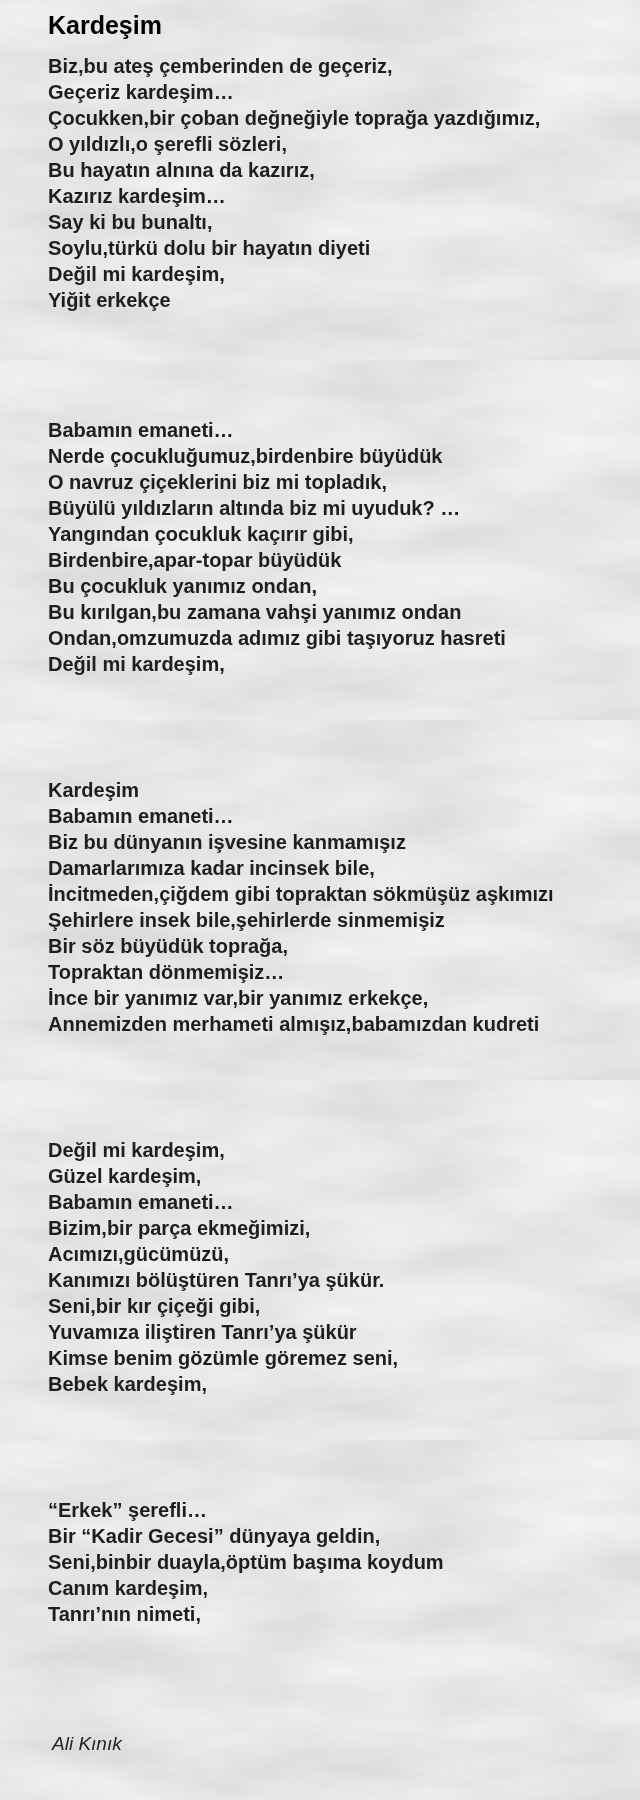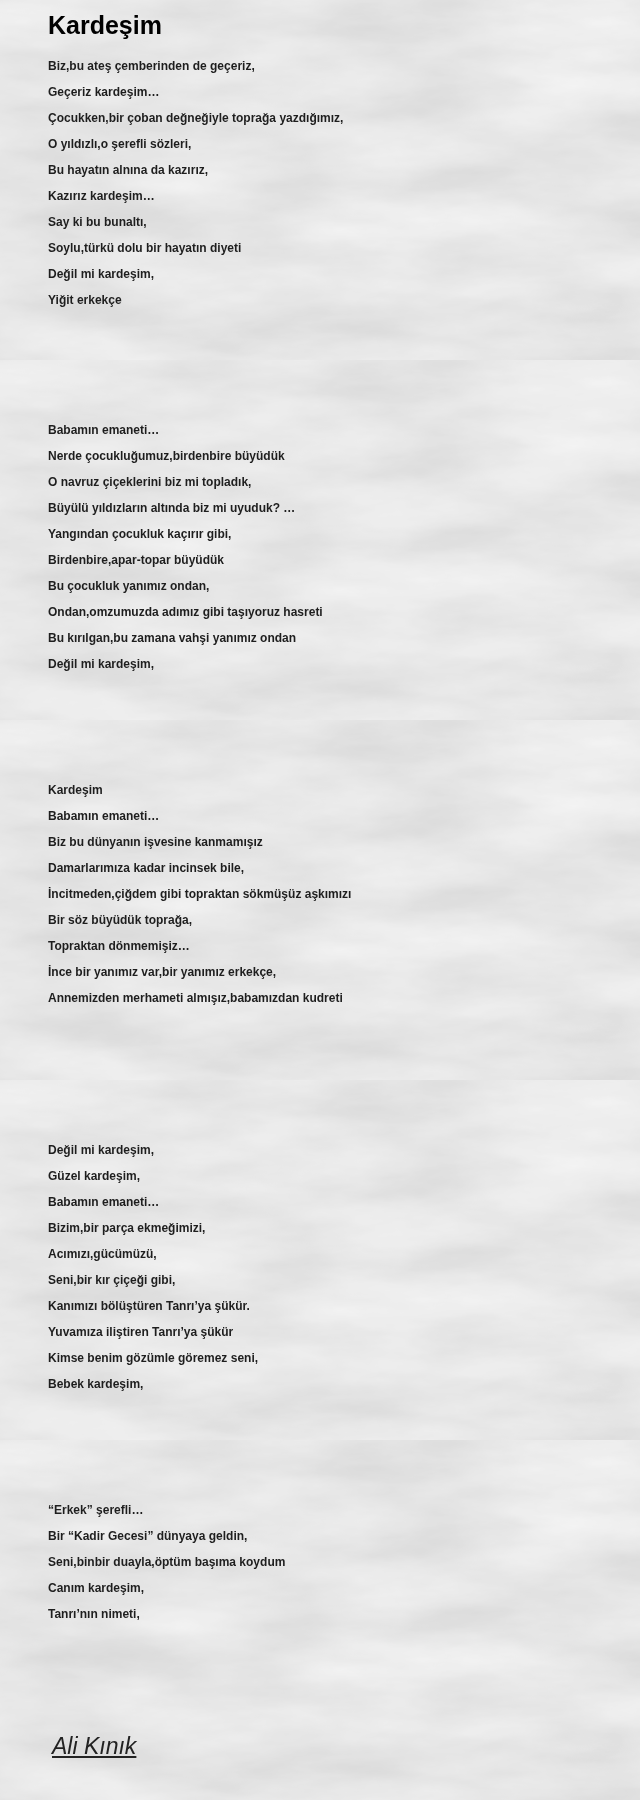--- a/index.html
+++ b/index.html
@@ -35,36 +35,35 @@
   }
   .band.first .content { padding-top: 10px; }
   .title {
     margin: 0 0 13px 0;
     font-size: 25px;
     line-height: 30px;
     font-weight: bold;
     color: #000000;
   }
   .line {
-    font-size: 12px;
+    font-size: 20px;
     line-height: 26px;
     font-weight: bold;
     color: #1e1e1e;
     white-space: nowrap;
   }
   .signature {
     position: absolute;
     left: 52px;
     top: 293px;
     z-index: 1;
-    font-size: 23px;
+    font-size: 19px;
     font-style: italic;
     font-weight: normal;
     color: #222222;
-    text-decoration: underline;
   }
   .defs-holder { position: absolute; width: 0; height: 0; overflow: hidden; }
 </style>
 </head>
 <body>
 
 <div class="page">
 
   <svg class="defs-holder" xmlns="http://www.w3.org/2000/svg">
     <defs>
@@ -108,60 +107,61 @@
     <div class="veil"></div>
     <div class="content">
       <div class="poem">
         <div class="line">Babamın emaneti…</div>
         <div class="line">Nerde çocukluğumuz,birdenbire büyüdük</div>
         <div class="line">O navruz çiçeklerini biz mi topladık,</div>
         <div class="line">Büyülü yıldızların altında biz mi uyuduk? …</div>
         <div class="line">Yangından çocukluk kaçırır gibi,</div>
         <div class="line">Birdenbire,apar-topar büyüdük</div>
         <div class="line">Bu çocukluk yanımız ondan,</div>
+        <div class="line">Bu kırılgan,bu zamana vahşi yanımız ondan</div>
         <div class="line">Ondan,omzumuzda adımız gibi taşıyoruz hasreti</div>
-        <div class="line">Bu kırılgan,bu zamana vahşi yanımız ondan</div>
         <div class="line">Değil mi kardeşim,</div>
       </div>
     </div>
   </section>
 
   <section class="band">
     <svg class="tex" width="640" height="360" xmlns="http://www.w3.org/2000/svg">
       <rect width="640" height="360" filter="url(#plaster)"></rect>
     </svg>
     <div class="content">
       <div class="poem">
         <div class="line">Kardeşim</div>
         <div class="line">Babamın emaneti…</div>
         <div class="line">Biz bu dünyanın işvesine kanmamışız</div>
         <div class="line">Damarlarımıza kadar incinsek bile,</div>
         <div class="line">İncitmeden,çiğdem gibi topraktan sökmüşüz aşkımızı</div>
+        <div class="line">Şehirlere insek bile,şehirlerde sinmemişiz</div>
         <div class="line">Bir söz büyüdük toprağa,</div>
         <div class="line">Topraktan dönmemişiz…</div>
         <div class="line">İnce bir yanımız var,bir yanımız erkekçe,</div>
         <div class="line">Annemizden merhameti almışız,babamızdan kudreti</div>
       </div>
     </div>
   </section>
 
   <section class="band lighter">
     <svg class="tex" width="640" height="360" xmlns="http://www.w3.org/2000/svg">
       <rect width="640" height="360" filter="url(#plaster)"></rect>
     </svg>
     <div class="veil"></div>
     <div class="content">
       <div class="poem">
         <div class="line">Değil mi kardeşim,</div>
         <div class="line">Güzel kardeşim,</div>
         <div class="line">Babamın emaneti…</div>
         <div class="line">Bizim,bir parça ekmeğimizi,</div>
         <div class="line">Acımızı,gücümüzü,</div>
+        <div class="line">Kanımızı bölüştüren Tanrı’ya şükür.</div>
         <div class="line">Seni,bir kır çiçeği gibi,</div>
-        <div class="line">Kanımızı bölüştüren Tanrı’ya şükür.</div>
         <div class="line">Yuvamıza iliştiren Tanrı’ya şükür</div>
         <div class="line">Kimse benim gözümle göremez seni,</div>
         <div class="line">Bebek kardeşim,</div>
       </div>
     </div>
   </section>
 
   <section class="band">
     <svg class="tex" width="640" height="360" xmlns="http://www.w3.org/2000/svg">
       <rect width="640" height="360" filter="url(#plaster)"></rect>

